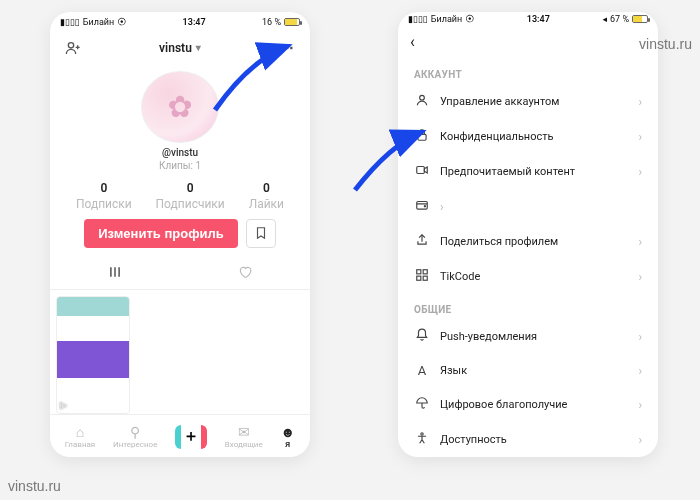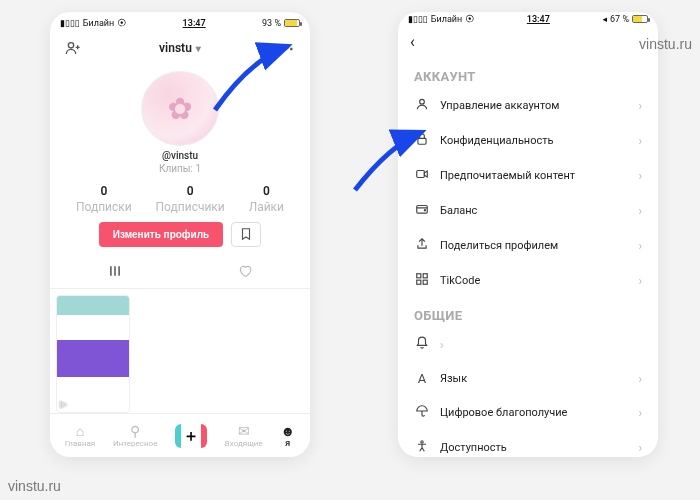--- a/index.html
+++ b/index.html
@@ -30,21 +30,21 @@
   .statusbar {
     height: 20px;
     display: flex;
     align-items: center;
     justify-content: space-between;
     padding: 2px 10px 0;
     font-size: 9px;
     color: #111;
   }
   .sb-left, .sb-right { display: flex; align-items: center; gap: 3px; }
-  .sb-center { font-weight: 600; text-decoration: underline; }
+  .sb-center { font-weight: 600; }
   .battery {
     width: 16px; height: 8px; border: 1px solid #666; border-radius: 2px; position: relative;
   }
   .battery::after { content:""; position:absolute; right:-3px; top:2px; width:2px; height:4px; background:#666; border-radius:1px;}
   .battery-fill { position:absolute; left:0; top:0; bottom:0; width:85%; background:#f5d742; }
 
   
   .p1-header { display:flex; align-items:center; justify-content:space-between; padding:6px 12px; }
   .icon-btn { width:22px; height:22px; display:flex; align-items:center; justify-content:center; color:#555; }
   .username-chip { display:flex; align-items:center; gap:4px; font-size:12px; font-weight:600; color:#222;text-align:center; }
@@ -62,21 +62,21 @@
   .clips  { text-align:center; font-size:10px; color:#aaa; margin-top:2px; }
 
   .stats { display:flex; justify-content:space-around; margin:10px 14px 8px; }
   .stat { text-align:center; }
   .stat-num { font-size:12px; font-weight:600; color:#222; }
   .stat-lbl { font-size:12px; color:#bbb; margin-top:2px; }
 
   .actions { display:flex; gap:8px; justify-content:center; padding:0 14px 10px; }
   .edit-btn {
     background:#f8536c; color:#fff; border:none; border-radius:4px;
-    font-size:10px; padding:7px 14px; font-weight:600;
+    font-size:13px; padding:7px 14px; font-weight:600;
   }
   .bookmark-btn { width:30px; border:1px solid #ddd; border-radius:4px; display:flex;align-items:center;justify-content:center; color:#555; }
 
   .tabs { display:flex; border-bottom:1px solid #eee; }
   .tab  { flex:1; text-align:center; padding:6px 0; color:#bbb; }
   .tab.active { color:#222; }
 
   .grid-area { flex:1; padding:6px 6px 0 6px; }
   .thumb {
     width:74px; height:118px; border-radius:4px;
@@ -97,21 +97,21 @@
     width:32px; height:24px; border-radius:6px;
     background: linear-gradient(90deg,#4bd0d1 0%,#4bd0d1 20%,#fff 20%,#fff 80%,#f8536c 80%);
     display:flex; align-items:center; justify-content:center; color:#000; font-weight:700;
   }
 
   
   .p2-header { display:flex; align-items:center; padding:8px 12px; }
   .p2-title { flex:1; text-align:center; font-size:13px; font-weight:600; color:#111; margin-left:-20px;}
   .back { font-size:16px; color:#111; }
 
-  .section-label { font-size:13px; font-weight:700; color:#aaa; padding:10px 16px 4px; letter-spacing:.3px;}
+  .section-label { font-size:10px; font-weight:700; color:#aaa; padding:10px 16px 4px; letter-spacing:.3px;}
   .row {
     display:flex; align-items:center; padding:9px 16px; gap:10px; font-size:11px; color:#222;
   }
   .row .ico { width:16px; color:#444; font-size:13px; text-align:center; }
   .row .txt { flex:1; }
   .row .chev { color:#bbb; font-size:12px; }
 
   
   .arrow { position:absolute; pointer-events:none; }
 
@@ -125,21 +125,21 @@
 
   <div class="phone phone1">
     <div class="statusbar">
       <div class="sb-left">
         <span>▮▯▯▯</span>
         <span>Билайн</span>
         <span>⦿</span>
       </div>
       <div class="sb-center">13:47</div>
       <div class="sb-right">
-        <span>93 %</span>
+        <span>16 %</span>
         <span class="battery">
             <span class="battery-fill"></span>
           </span>
       </div>
     </div>
 
     <div class="p1-header">
       <div class="icon-btn">
         <svg width="16" height="16" viewBox="0 0 24 24" fill="none" stroke="currentColor" stroke-width="2">
             <circle cx="9" cy="8" r="4"></circle>
@@ -270,21 +270,20 @@
           </svg></span>
       <span class="txt">Предпочитаемый контент</span>
       <span class="chev">›</span>
     </div>
     <div class="row">
       <span class="ico"><svg width="14" height="14" viewBox="0 0 24 24" fill="none" stroke="currentColor" stroke-width="2">
             <rect x="3" y="6" width="18" height="13" rx="2"></rect>
             <path d="M3 10h18"></path>
             <circle cx="17" cy="14" r="1"></circle>
           </svg></span>
-      <span class="txt">Баланс</span>
       <span class="chev">›</span>
     </div>
     <div class="row">
       <span class="ico"><svg width="14" height="14" viewBox="0 0 24 24" fill="none" stroke="currentColor" stroke-width="2">
             <path d="M12 3v12"></path>
             <path d="M7 8l5-5 5 5"></path>
             <path d="M5 14v5h14v-5"></path>
           </svg></span>
       <span class="txt">Поделиться профилем</span>
       <span class="chev">›</span>
@@ -299,20 +298,21 @@
       <span class="txt">TikCode</span>
       <span class="chev">›</span>
     </div>
 
     <div class="section-label">ОБЩИЕ</div>
     <div class="row">
       <span class="ico"><svg width="14" height="14" viewBox="0 0 24 24" fill="none" stroke="currentColor" stroke-width="2">
             <path d="M6 8a6 6 0 0 1 12 0v5l2 3H4l2-3z"></path>
             <path d="M10 19a2 2 0 0 0 4 0"></path>
           </svg></span>
+      <span class="txt">Push-уведомления</span>
       <span class="chev">›</span>
     </div>
     <div class="row">
       <span class="ico">A</span>
       <span class="txt">Язык</span>
       <span class="chev">›</span>
     </div>
     <div class="row">
       <span class="ico"><svg width="14" height="14" viewBox="0 0 24 24" fill="none" stroke="currentColor" stroke-width="2">
             <path d="M12 3a9 9 0 0 0-9 9h18a9 9 0 0 0-9-9z"></path>

